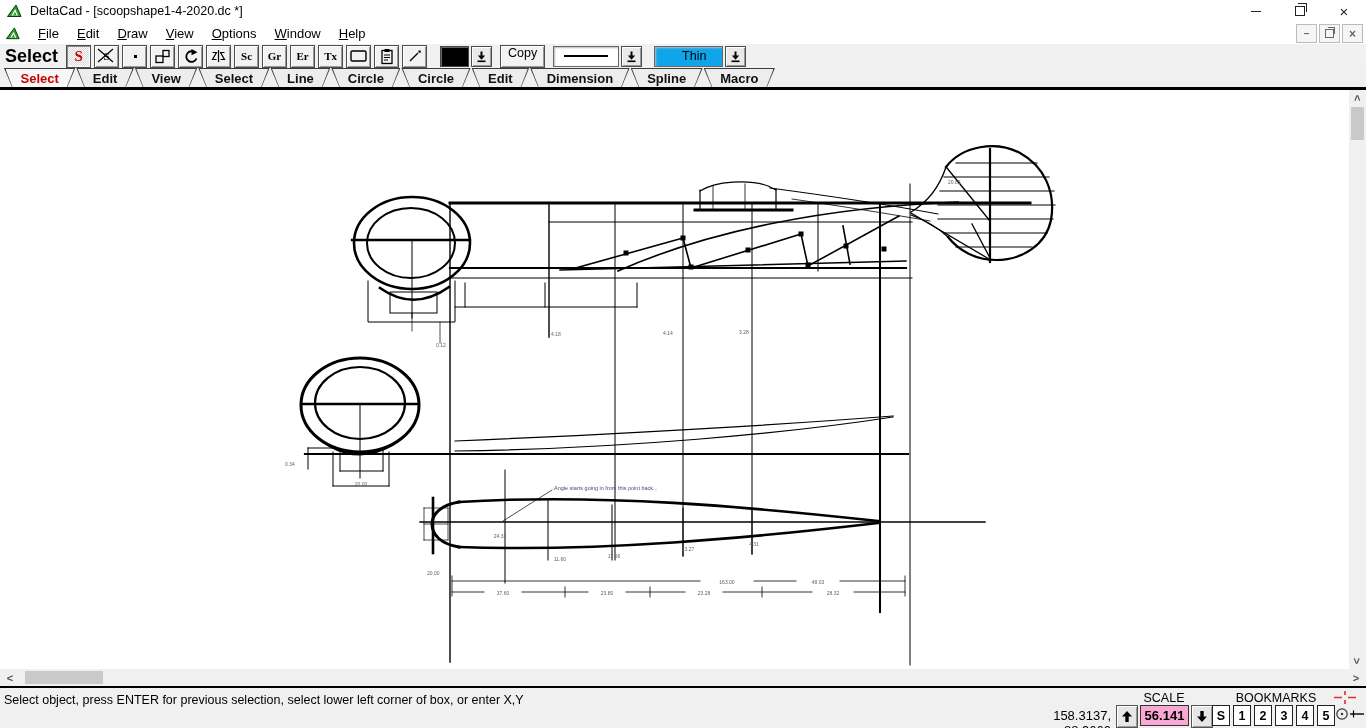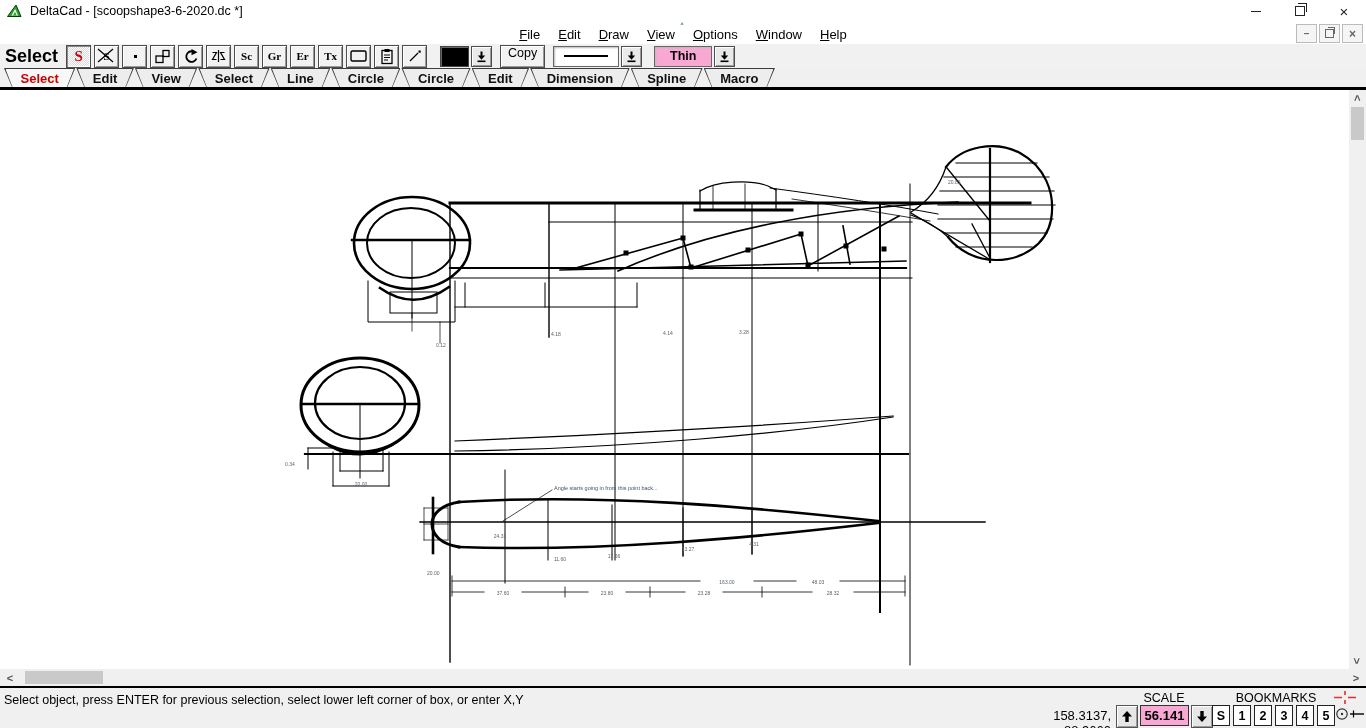--- a/index.html
+++ b/index.html
@@ -10,21 +10,21 @@
             display:flex;align-items:center;}
   .titlebar .appicon{width:17px;height:16px;margin:0 7px 0 6px;}
   .titlebar .ttext{font-size:12.5px;color:#000;}
   .wbtns{position:absolute;right:0;top:0;height:22px;display:flex;}
   .wbtn{width:44px;height:22px;display:flex;align-items:center;justify-content:center;color:#222;font-size:13px;}
   .minbar{width:10px;height:1px;background:#222;}
   .restico{width:8px;height:8px;border:1px solid #222;position:relative;background:#fff;}
   .restico:before{content:"";position:absolute;left:2px;top:-4px;width:8px;height:8px;border:1px solid #222;border-bottom:none;border-left:none;}
   
   .menubar{position:absolute;left:0;top:22px;width:1366px;height:22px;background:#fff;
-           display:flex;align-items:center;font-size:13px;flex-direction:column;}
+           display:flex;align-items:center;font-size:13px;}
   .menubar .mdiicon{width:16px;height:15px;margin:0 8px 0 5px;}
   .menu-item{padding:2px 9px;color:#000;}
   .menu-item u{text-decoration:underline;}
   .mdibtns{position:absolute;right:3px;top:2px;display:flex;gap:2px;}
   .mdibtn{width:19px;height:17px;border:1px solid #bbb;background:#f5f5f5;color:#666;
           display:flex;align-items:center;justify-content:center;font-size:10px;font-weight:bold;}
   .mdirest{width:7px;height:7px;border:1px solid #666;position:relative;}
   .mdirest:before{content:"";position:absolute;left:2px;top:-3px;width:6px;height:6px;border:1px solid #666;border-bottom:none;border-left:none;}
   
   .toolbar{position:absolute;left:0;top:44px;width:1366px;height:24px;background:#f1f1f1;
@@ -41,23 +41,23 @@
           box-shadow:inset 1px 1px 0 #666;}
   .dropbtn{width:19px;height:19px;margin-right:4px;background:#e9e9e9;border:1px solid #4d4d4d;
            box-shadow:inset 1px 1px 0 #fff, inset -1px -1px 0 #999;
            display:flex;align-items:center;justify-content:center;}
   .copybtn{height:21px;padding:0 7px;margin:0 8px 0 4px;background:#f2f2f2;border:1px solid #4d4d4d;
            box-shadow:inset 1px 1px 0 #fff, inset -1px -1px 0 #999;font-size:12.5px;color:#000;
            display:flex;align-items:flex-start;}
   .linebox{width:64px;height:19px;background:#fff;border:1px solid #666;box-shadow:inset 1px 1px 2px #bbb;
            display:flex;align-items:center;justify-content:center;margin-right:2px;}
   .linebox .hline{width:44px;height:2px;background:#000;}
-  .thinbox{width:56px;height:19px;background:#f9a8d4;border:1px solid #666;box-shadow:inset 1px 1px 2px #bbb;
-           display:flex;align-items:center;justify-content:center;font-size:12.5px;font-weight:bold;
-           margin:0 2px 0 8px;color:#000;}
+  .thinbox{width:56px;height:19px;background:#0ea5e9;border:1px solid #666;box-shadow:inset 1px 1px 2px #bbb;
+           display:flex;align-items:center;justify-content:center;font-size:12.5px;font-weight:normal;
+           margin:0 2px 0 8px;color:#000;padding-left:11px;}
   
   .tabbar{position:absolute;left:0;top:68px;width:1366px;height:19px;background:#f0f0f0;
           display:flex;padding-left:4px;box-sizing:border-box;}
   .tab{position:relative;height:19px;margin-right:1px;background:#3c3c3c;display:flex;
        clip-path:polygon(0 0,100% 0,calc(100% - 8px) 100%,8px 100%);}
   .tab-in{margin:1px 1.5px 0 1.5px;flex:1;background:#ededed;display:flex;align-items:center;justify-content:center;
           clip-path:polygon(0 0,100% 0,calc(100% - 7px) 100%,7px 100%);
           padding:0 15px;font-size:13px;font-weight:bold;color:#111;white-space:nowrap;}
   .tab.active .tab-in{background:#f8f8f8;color:#cc0000;}
   .tabline{position:absolute;left:0;top:87px;width:1366px;height:3px;background:#000;}
@@ -90,21 +90,21 @@
 </style>
 </head>
 <body>
 
 <div class="titlebar">
   <svg class="appicon" viewBox="0 0 16 16">
     <polygon points="1,13.5 14.5,13.5 9.5,2" fill="#2ca02c" stroke="#063d06" stroke-width="1"></polygon>
     <polygon points="5,12.5 11.5,12.5 8.6,6" fill="#ffffff"></polygon>
     <polygon points="6.5,12.5 10,12.5 8.5,8.5" fill="#2ca02c"></polygon>
   </svg>
-  <span class="ttext">DeltaCad - [scoopshape3-6-2020.dc *]</span>
+  <span class="ttext">DeltaCad - [scoopshape1-4-2020.dc *]</span>
   <div class="wbtns">
     <div class="wbtn">
         <div class="minbar"></div>
       </div>
     <div class="wbtn">
         <div class="restico"></div>
       </div>
     <div class="wbtn">
         <span style="font-size:15px;">×</span>
       </div>

